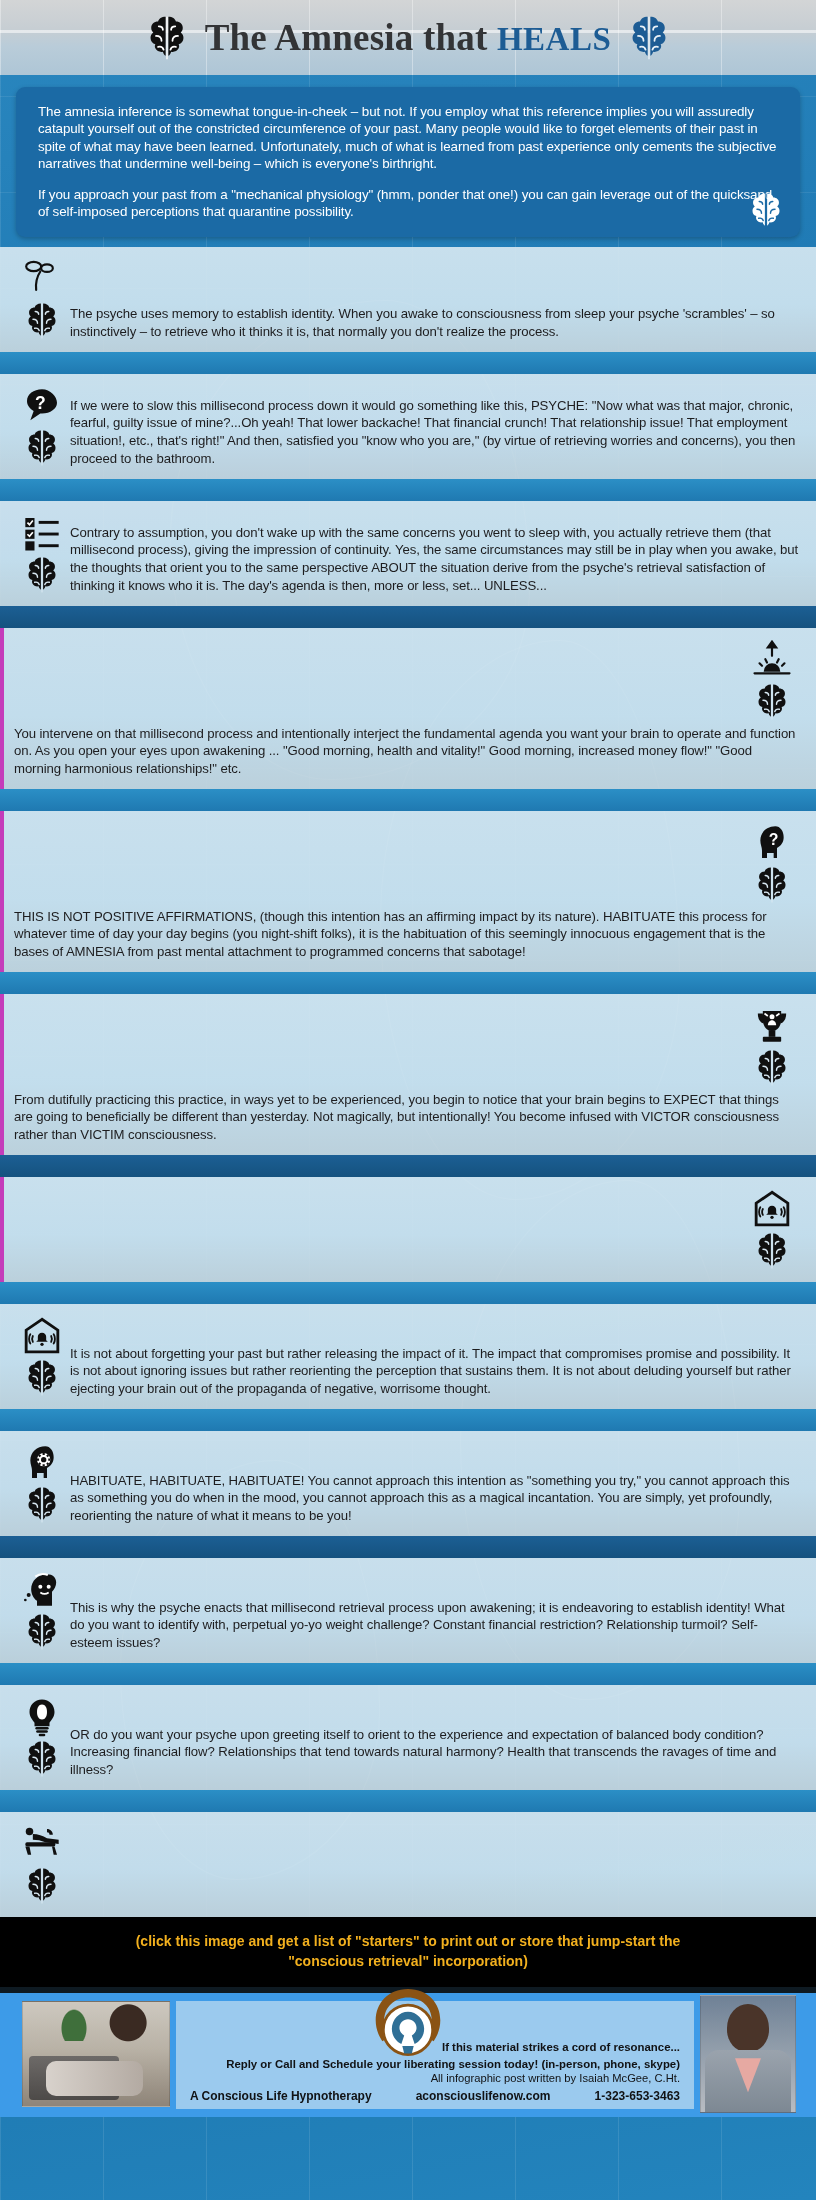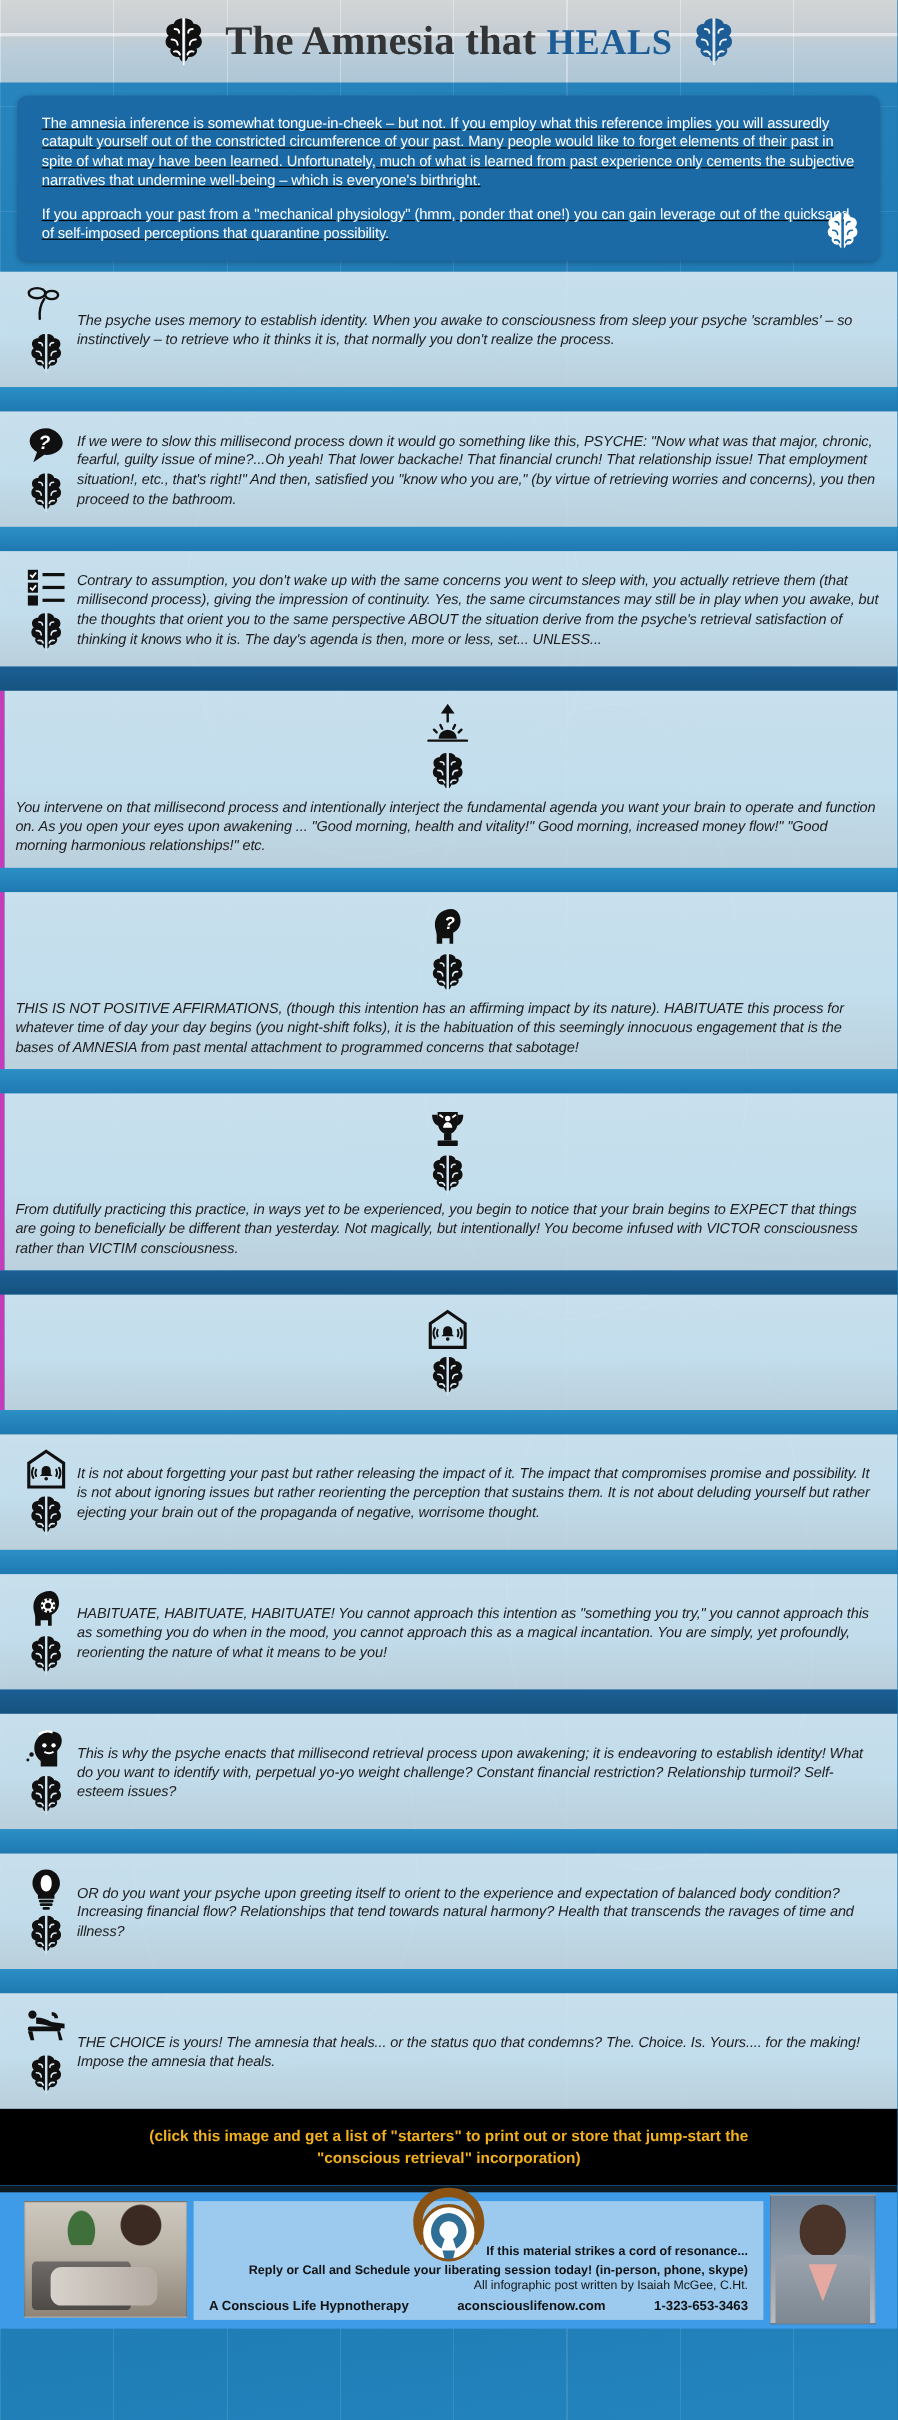--- a/index.html
+++ b/index.html
@@ -72,21 +72,21 @@
     white-space: nowrap;
   }
   .hdr-title .heals {
     color: #1d5c94;
     font-size: 33px;
     letter-spacing: 0.5px;
   }
   .brain-hdr { position: relative; width: 44px; height: 48px; flex: 0 0 auto; }
 
   
-  .intro-wrap { position: relative; padding: 12px 16px 10px 16px; text-decoration: underline; }
+  .intro-wrap { position: relative; padding: 12px 16px 10px 16px; }
   .intro {
     position: relative;
     background: #1b6aa5;
     border-radius: 9px;
     padding: 16px 20px 16px 22px;
     color: #ffffff;
     box-shadow: 0 2px 5px rgba(0,0,0,0.25);
   }
   .intro p {
     font-size: 13.4px;
@@ -101,28 +101,27 @@
 
   
   .sections { position: relative; }
   .band { position: relative; height: 22px; }
   .band.dark { background: linear-gradient(to bottom,#1c5f94,#15527f); }
   .band.mid  { background: linear-gradient(to bottom,#2b8fc6,#1f79b1); }
 
   .sec {
     position: relative;
     display: flex;
-    align-items: center;
+    align-items: flex-end;
     background: linear-gradient(to bottom,
         rgba(213,231,241,0.93) 0%,
         rgba(206,228,240,0.93) 55%,
         rgba(198,214,222,0.93) 100%);
     padding: 10px 16px 11px 10px;
     border-left: 4px solid rgba(196,60,186,0.0);
-    font-style: italic;
   }
   .sec.edge { border-left-color: #c43cba; flex-direction: column; }
   .sec .icons {
     flex: 0 0 56px;
     width: 56px;
     display: flex;
     flex-direction: column;
     align-items: center;
     gap: 2px;
     padding-top: 2px;
@@ -714,21 +713,20 @@
                 <path d="M16 32c5 0 8 3 8 7"></path>
                 <path d="M19 48c4-1 7 1 8 4"></path>
     <path d="M44 18c-4 0-6 2-6 5"></path>
                 <path d="M48 32c-5 0-8 3-8 7"></path>
                 <path d="M45 48c-4-1-7 1-8 4"></path>
   </g>
   <rect x="31" y="4" width="2" height="62" fill="#d9e8f2"></rect>
 </svg>
           </span>
         </div>
-        <div class="body">THE CHOICE is yours! The amnesia that heals... or the status quo that condemns? The. Choice. Is. Yours.... for the making! Impose the amnesia that heals.</div>
       </div>
     </div>
 
   <div class="cta">
     <div>(click this image and get a list of "starters" to print out or store that jump-start the</div>
     <div>"conscious retrieval" incorporation)</div>
   </div>
 
   <div class="footer">
     <div class="topstrip"></div>

